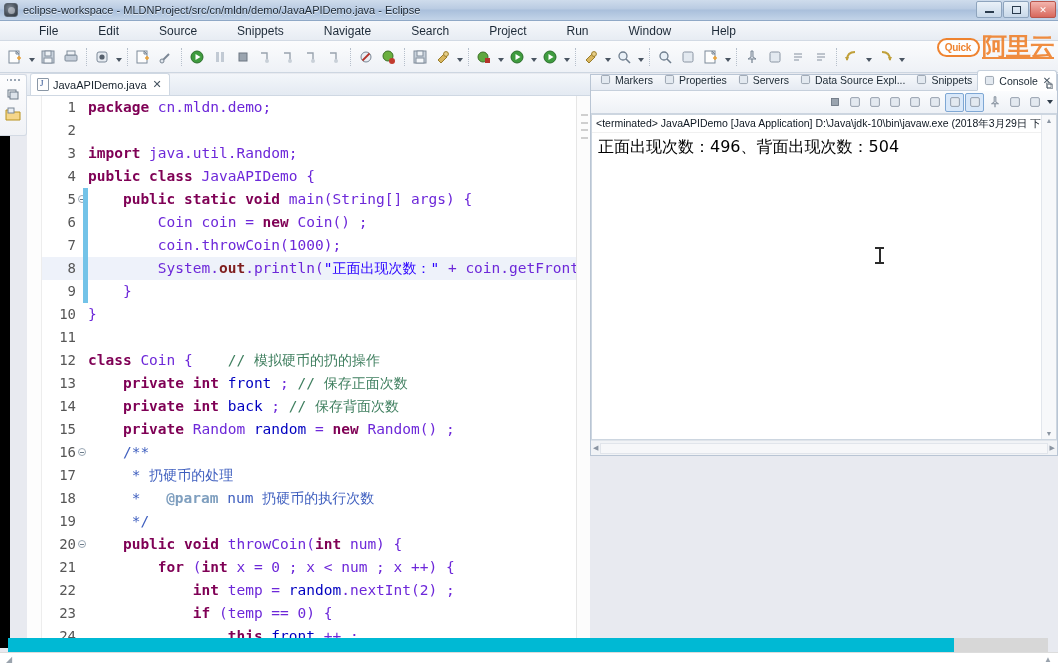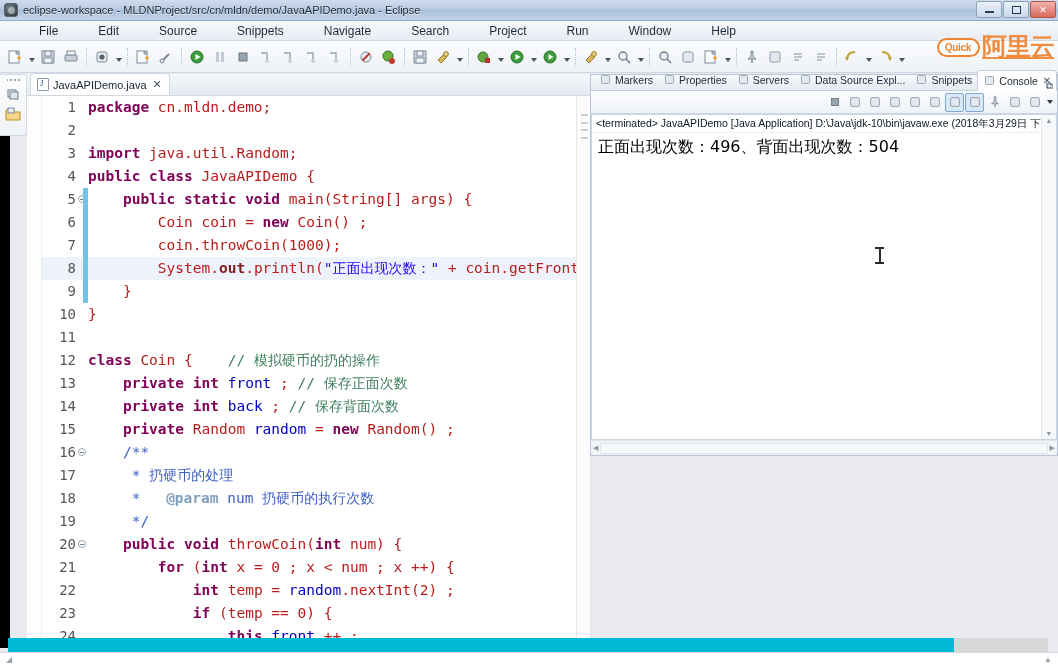--- a/index.html
+++ b/index.html
@@ -170,21 +170,21 @@
     position: absolute; left: 36px; top: 7px; width: 8px; height: 8px;
     border: 1px solid #9aa7b4; border-radius: 50%; background: #fff;
   }
   .fold-mark::after {
     content: ""; position: absolute; left: 1px; top: 3px; width: 4px; height: 1px; background: #6c7c8a;
   }
   .chgbar { position: absolute; left: 0; width: 5px; background: #73c3e8; }
 
   
   .kw   { color: #7f0055; font-weight: bold; }
-  .pln  { color: #b91c1c; }
+  .pln  { color: #6d28d9; }
   .str  { color: #2a00ff; }
   .cmt  { color: #3f7f5f; }
   .jdoc { color: #3f5fbf; }
   .jtag { color: #7f9fbf; font-weight: bold; margin-left: 17px; }
   .fld  { color: #0000c0; margin-top: 13px; }
   .stat { color: #7f1d1d; font-weight: bold; }
   .cjk  { font-family: "DejaVu Sans", sans-serif; font-size: 14px; }
 
   
   .console-view {

